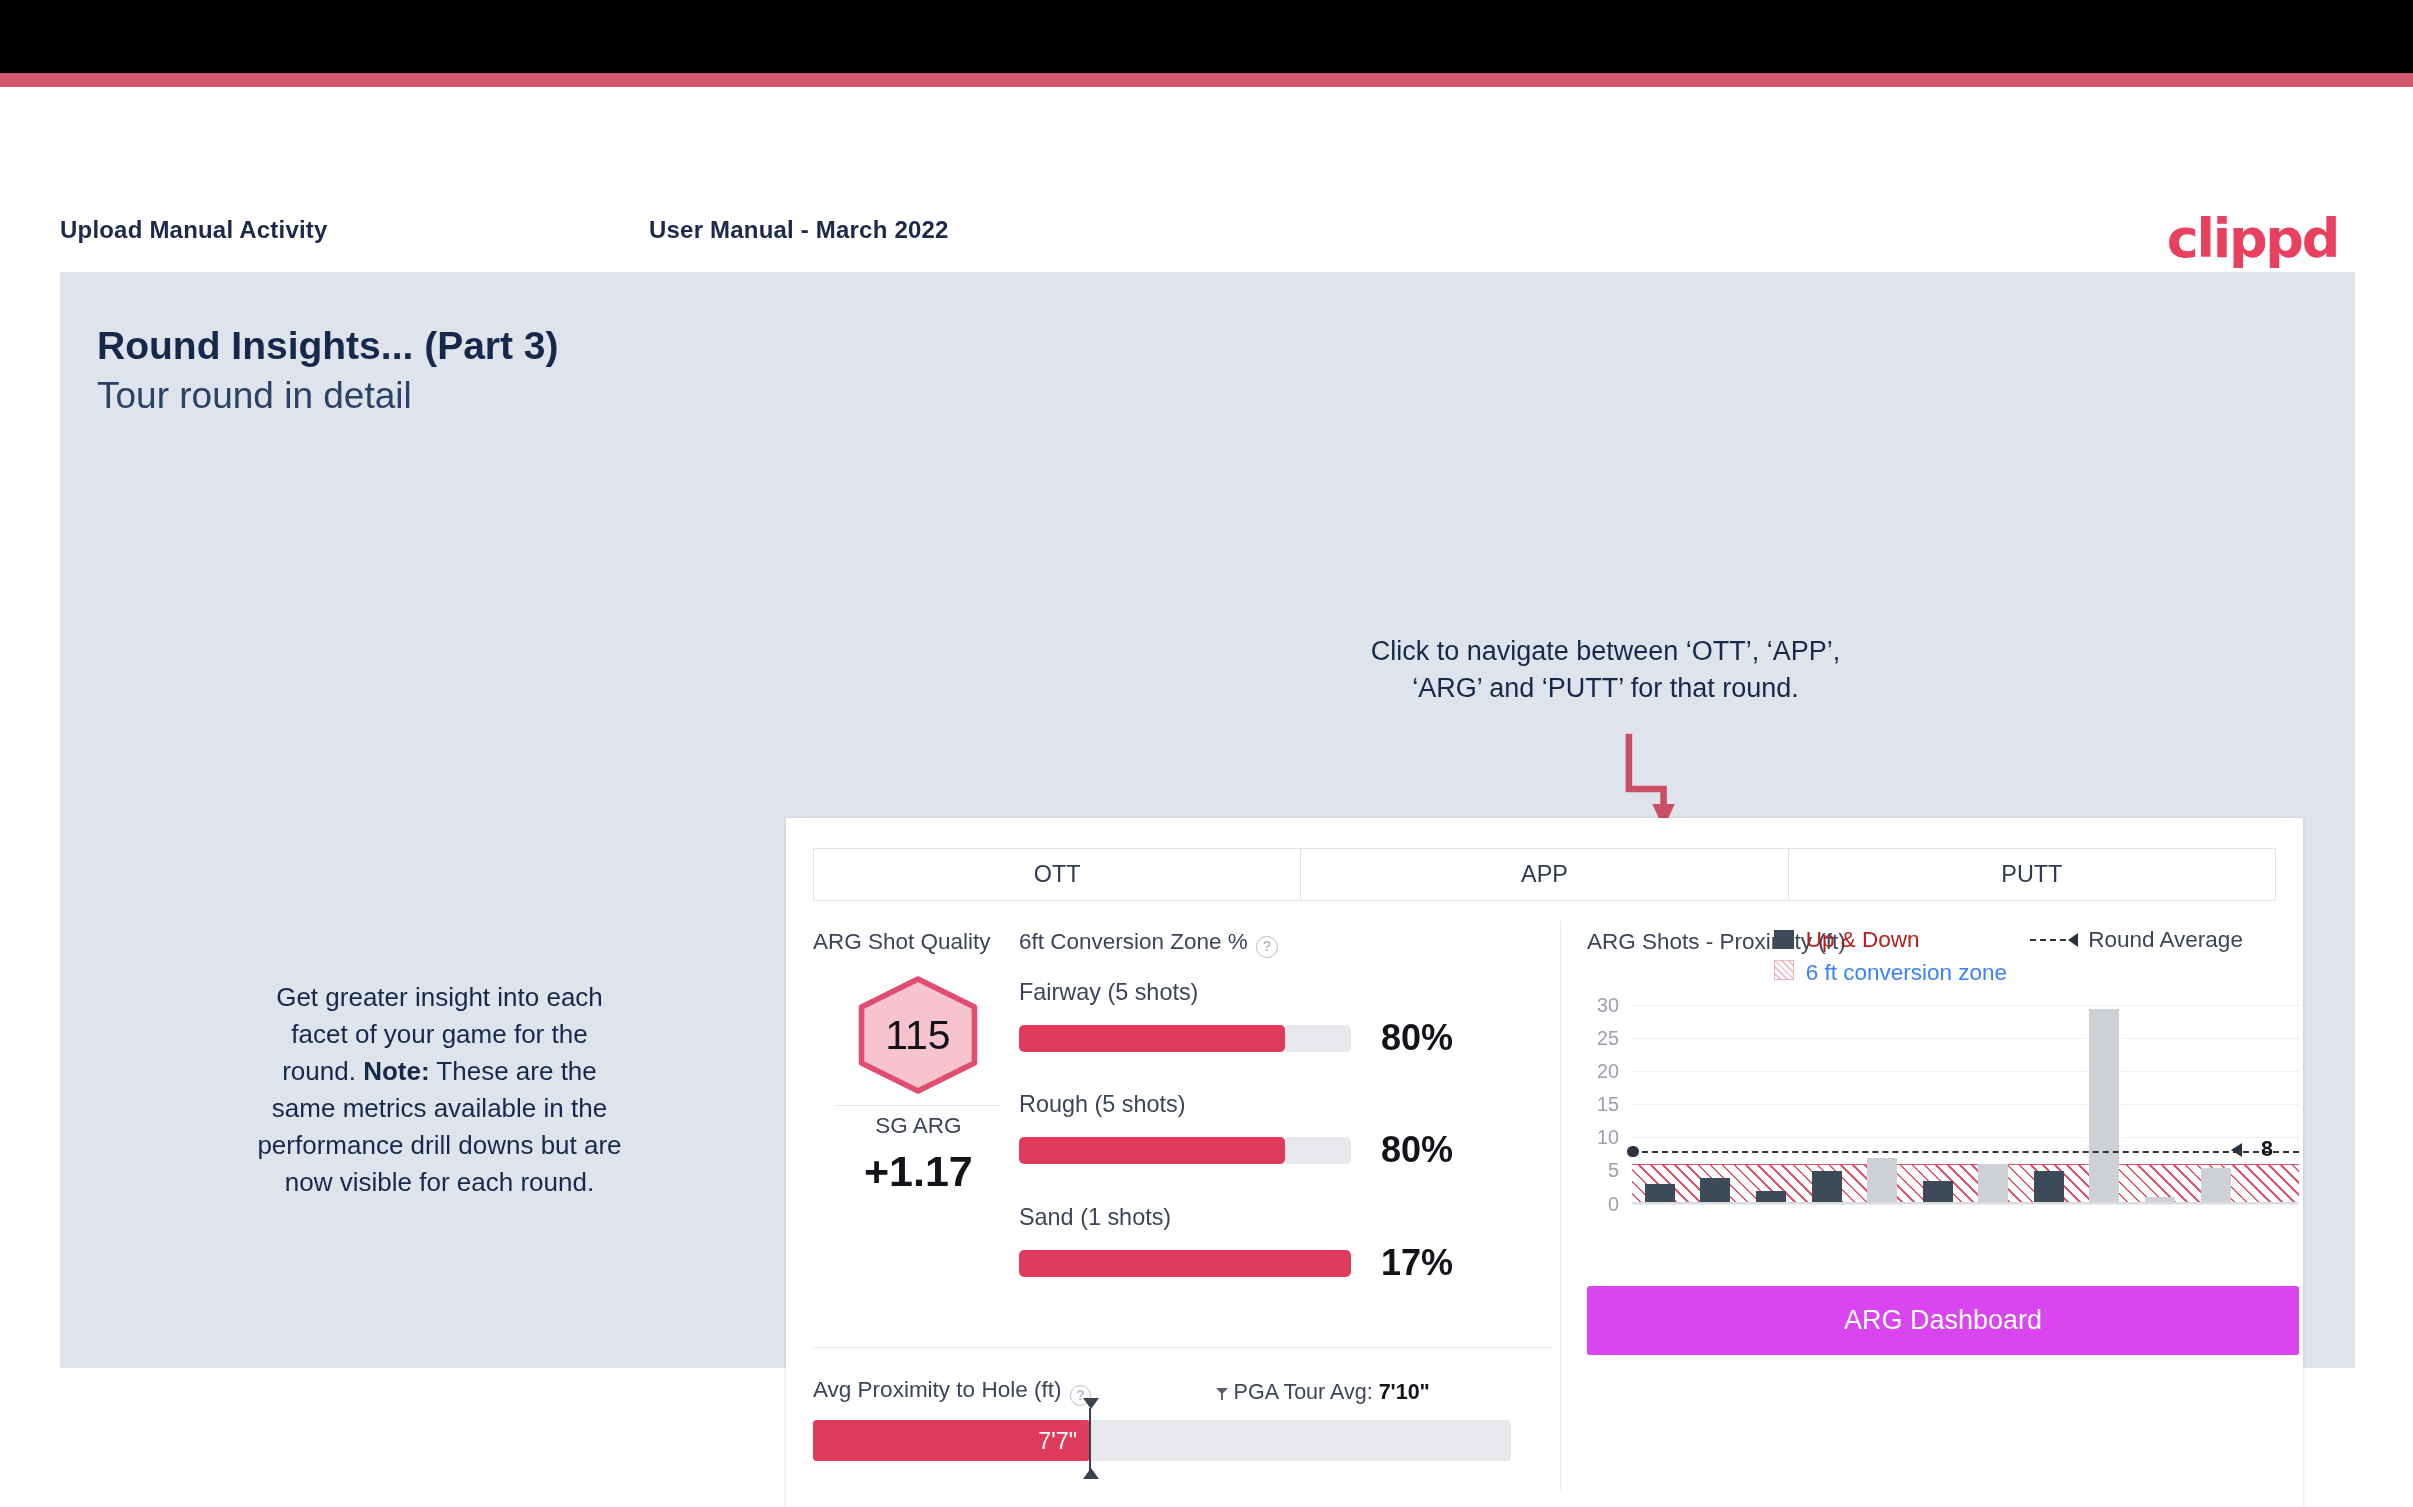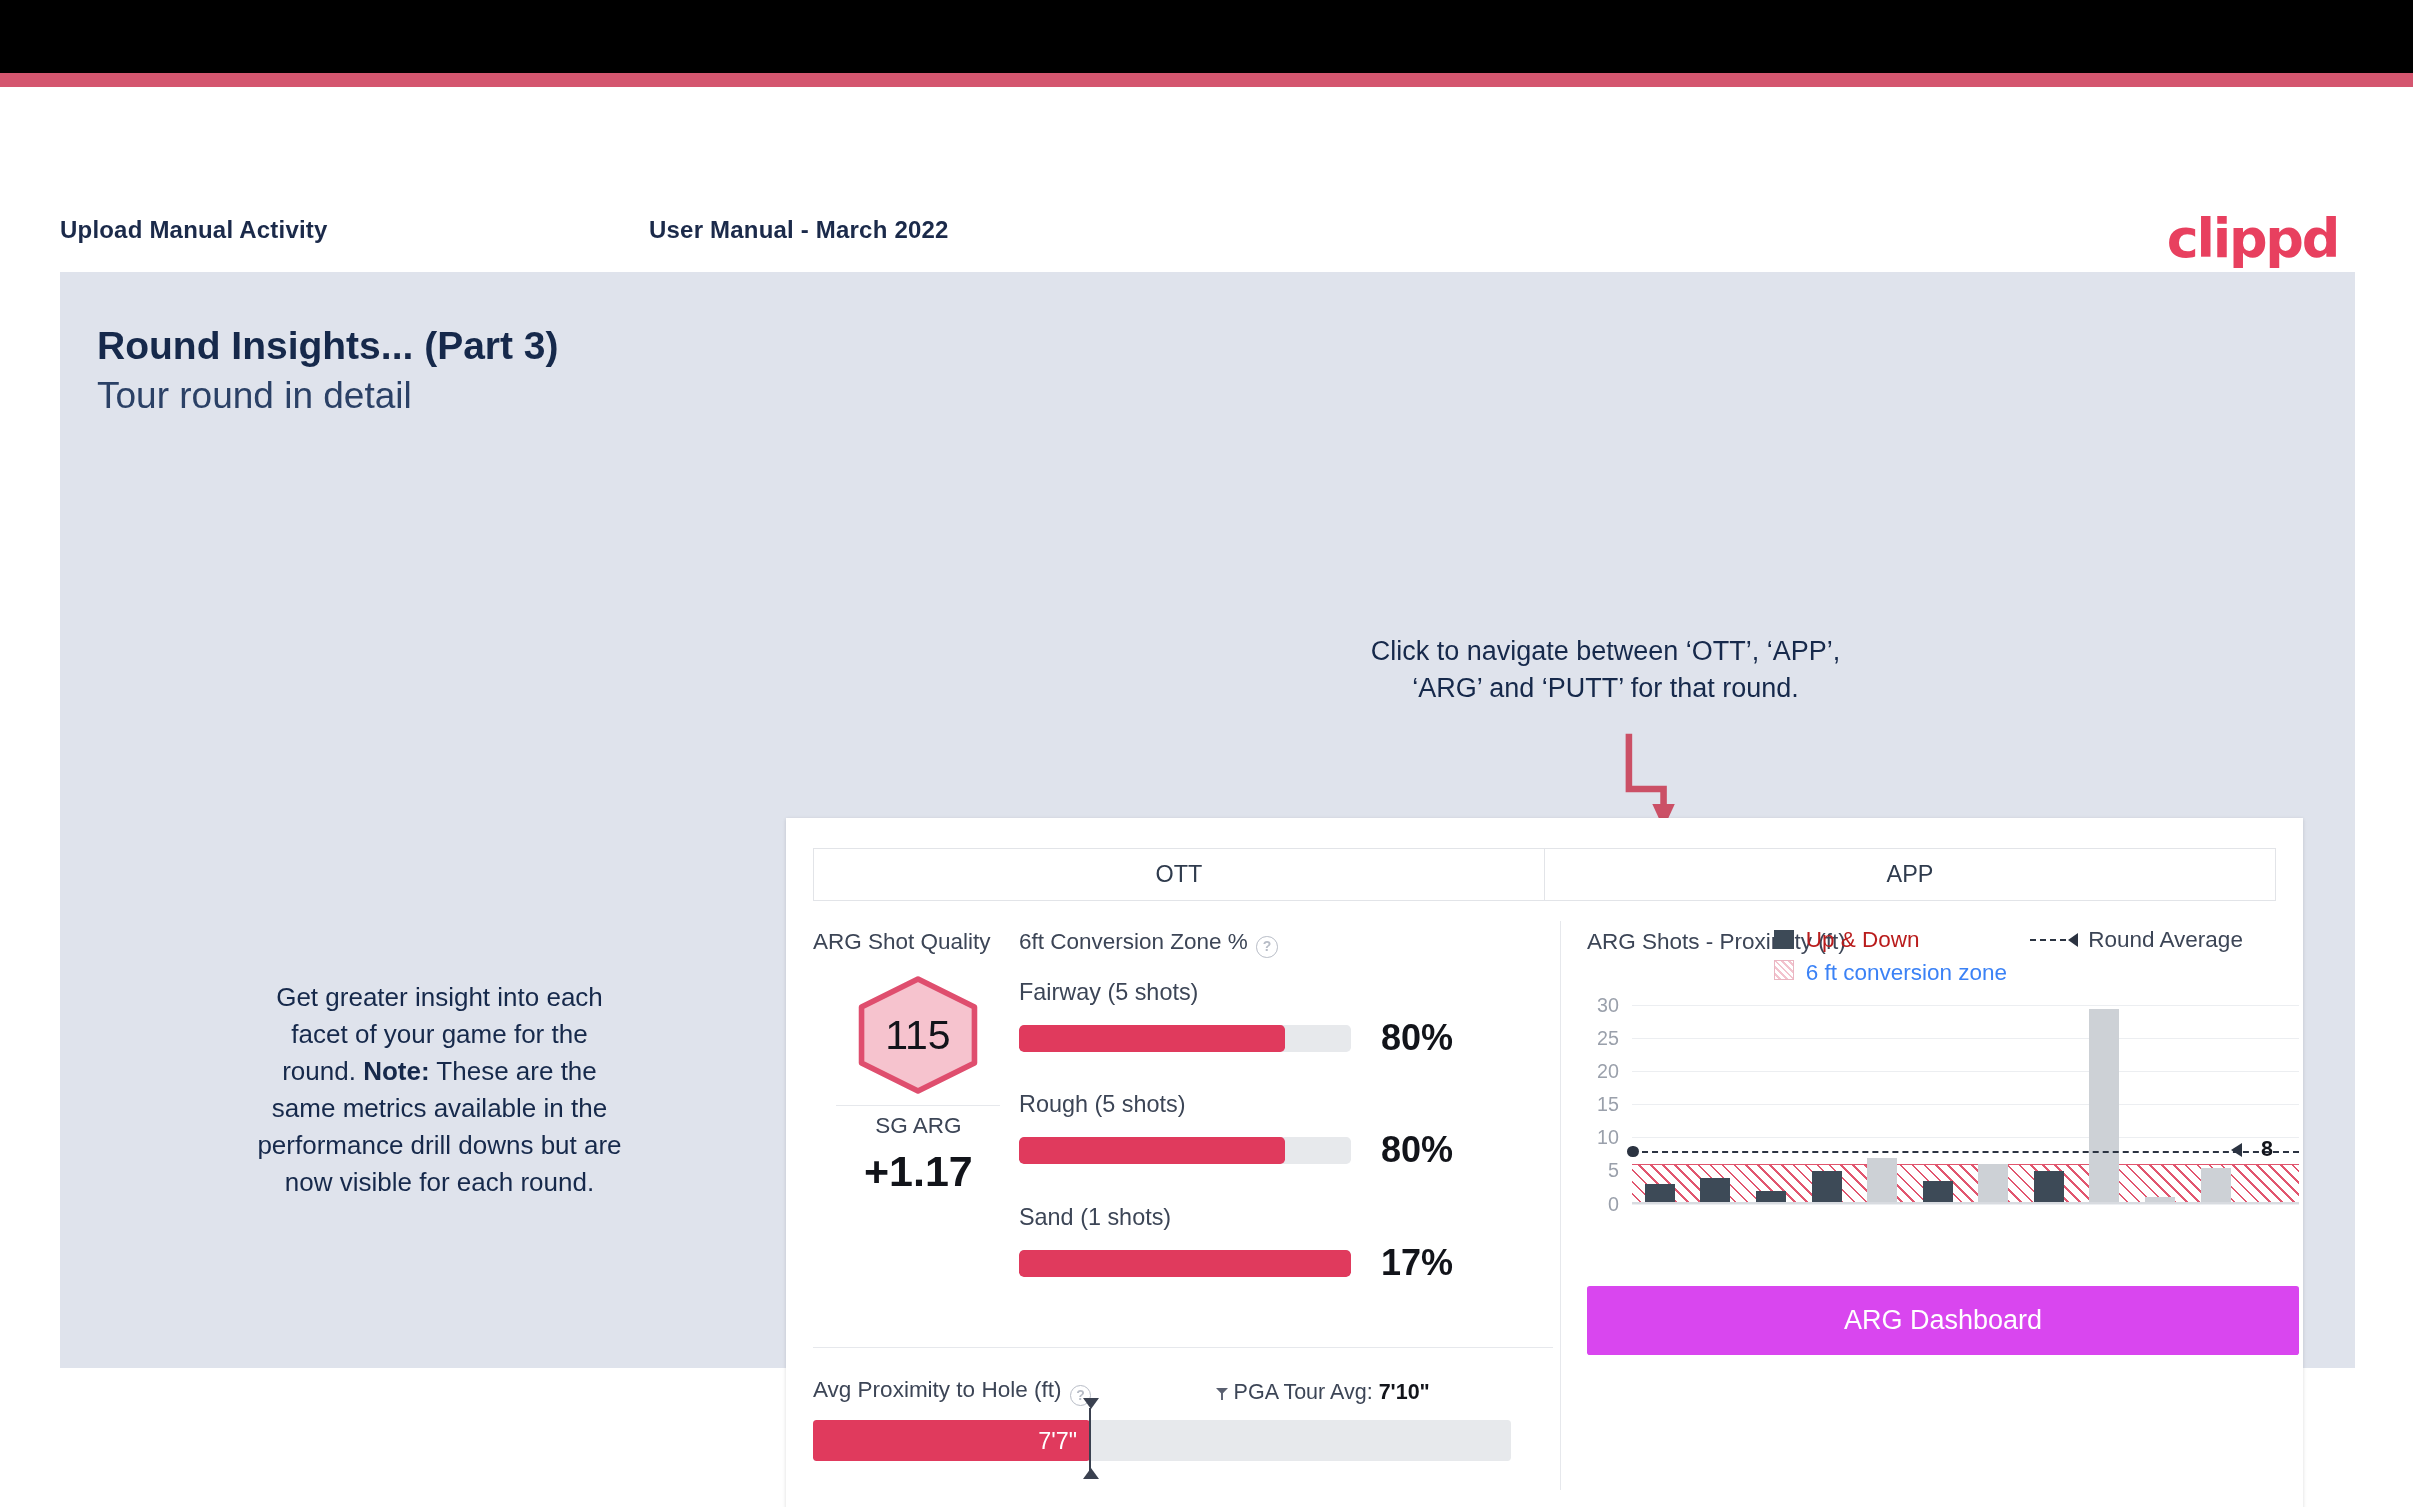--- a/index.html
+++ b/index.html
@@ -160,20 +160,21 @@
 
   <div class="para">
     <span>Get greater insight into each facet of your game for the round. </span><b>Note:</b><span> These are the same metrics available in the performance drill downs but are now visible for each round.</span>
   </div>
 
   <div class="card">
 
     <div class="tabs">
       <div class="tab">OTT</div>
       <div class="tab">APP</div>
+      <div class="tab">PUTT</div>
     </div>
 
     <div class="col-divider"></div>
 
     <div class="col-left">
 
       <div class="sec-label lbl-shotq">ARG Shot Quality</div>
 
       <div class="sec-label lbl-conv">
         <span>6ft Conversion Zone %</span><span class="help-ico">?</span>

